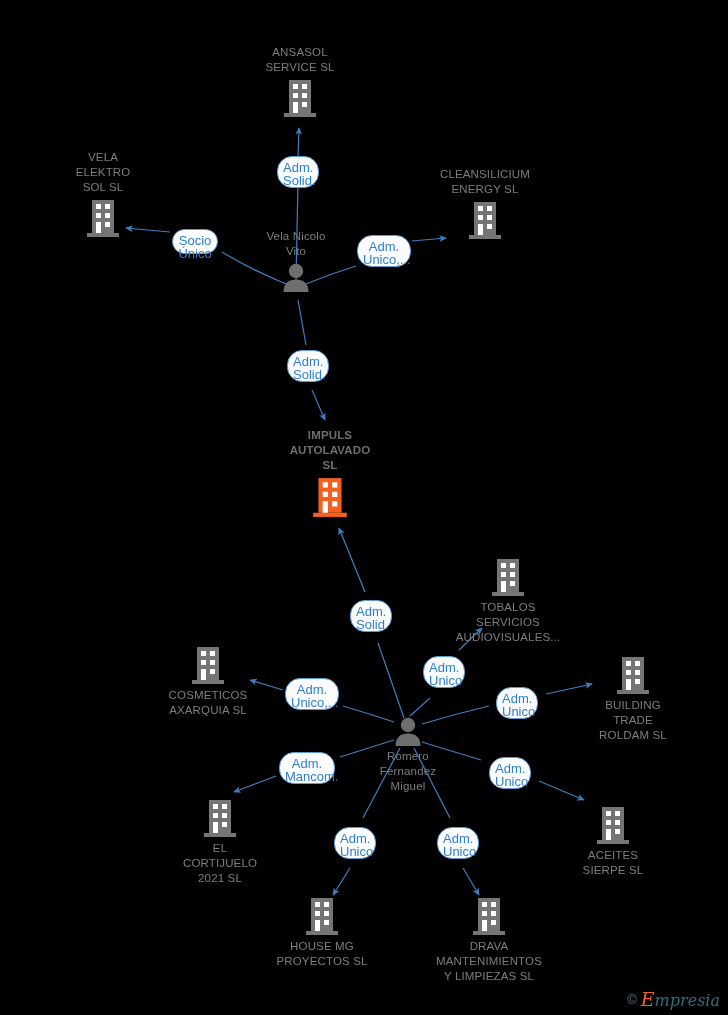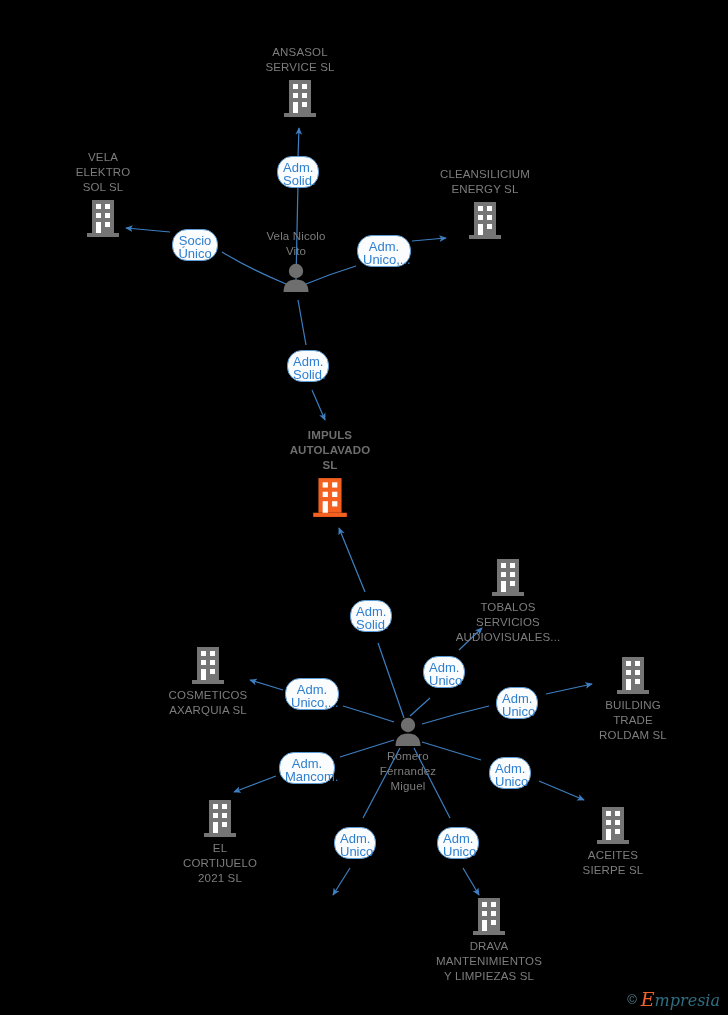--- a/index.html
+++ b/index.html
@@ -324,41 +324,55 @@
       <rect x="19" y="6" width="5" height="5" fill="#ffffff"></rect>
       <rect x="10" y="15" width="5" height="5" fill="#ffffff"></rect>
       <rect x="19" y="15" width="5" height="5" fill="#ffffff"></rect>
       <rect x="10" y="24" width="5" height="11" fill="#ffffff"></rect>
       <rect x="19" y="24" width="5" height="5" fill="#ffffff"></rect>
     </svg>
     <div class="caption">ACEITES
 SIERPE  SL</div>
   </div>
 
+  <div class="node company cap-below" style="left:322px; top:896px;">
+    <svg class="glyph" width="34" height="40" viewBox="0 0 34 40">
+      <rect x="6" y="2" width="22" height="33" fill="#757575"></rect>
+      <rect x="1" y="35" width="32" height="4" fill="#757575"></rect>
+      <rect x="10" y="6" width="5" height="5" fill="#ffffff"></rect>
+      <rect x="19" y="6" width="5" height="5" fill="#ffffff"></rect>
+      <rect x="10" y="15" width="5" height="5" fill="#ffffff"></rect>
+      <rect x="19" y="15" width="5" height="5" fill="#ffffff"></rect>
+      <rect x="10" y="24" width="5" height="11" fill="#ffffff"></rect>
+      <rect x="19" y="24" width="5" height="5" fill="#ffffff"></rect>
+    </svg>
+    <div class="caption">HOUSE MG
+PROYECTOS  SL</div>
+  </div>
 
   <div class="node company cap-below" style="left:489px; top:896px;">
     <svg class="glyph" width="34" height="40" viewBox="0 0 34 40">
       <rect x="6" y="2" width="22" height="33" fill="#757575"></rect>
       <rect x="1" y="35" width="32" height="4" fill="#757575"></rect>
       <rect x="10" y="6" width="5" height="5" fill="#ffffff"></rect>
       <rect x="19" y="6" width="5" height="5" fill="#ffffff"></rect>
       <rect x="10" y="15" width="5" height="5" fill="#ffffff"></rect>
       <rect x="19" y="15" width="5" height="5" fill="#ffffff"></rect>
       <rect x="10" y="24" width="5" height="11" fill="#ffffff"></rect>
       <rect x="19" y="24" width="5" height="5" fill="#ffffff"></rect>
     </svg>
     <div class="caption">DRAVA
 MANTENIMIENTOS
 Y LIMPIEZAS SL</div>
   </div>
 
   <div class="edge-label" style="left:277px; top:156px; width:42px; height:32px;">Adm.
 Solid.</div>
 
-  <div class="edge-label" style="left:172px; top:229px; width:46px; height:32px;">Socio
+  <div class="edge-label" style="left:172px; top:229px; width:46px; height:25px;">Socio
 Único</div>
 
   <div class="edge-label" style="left:357px; top:235px; width:54px; height:32px;">Adm.
 Unico,...</div>
 
   <div class="edge-label" style="left:287px; top:350px; width:42px; height:32px;">Adm.
 Solid.</div>
 
   <div class="edge-label" style="left:350px; top:600px; width:42px; height:32px;">Adm.
 Solid.</div>

